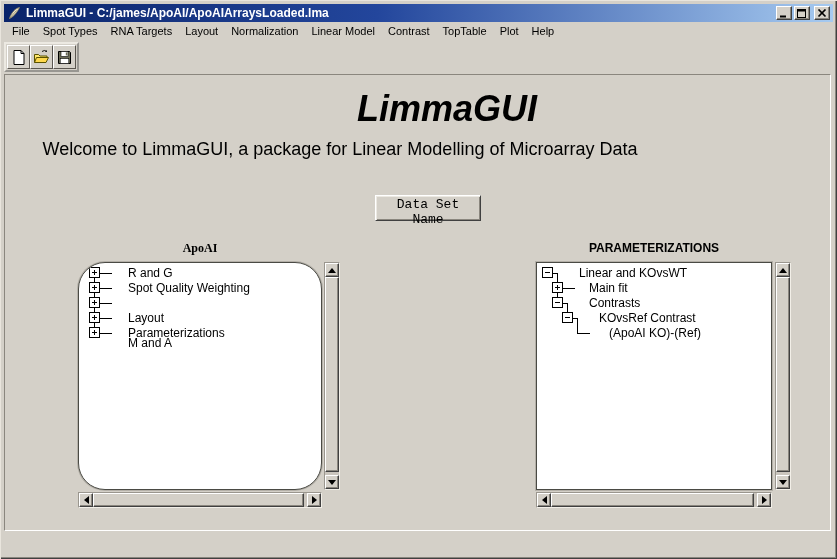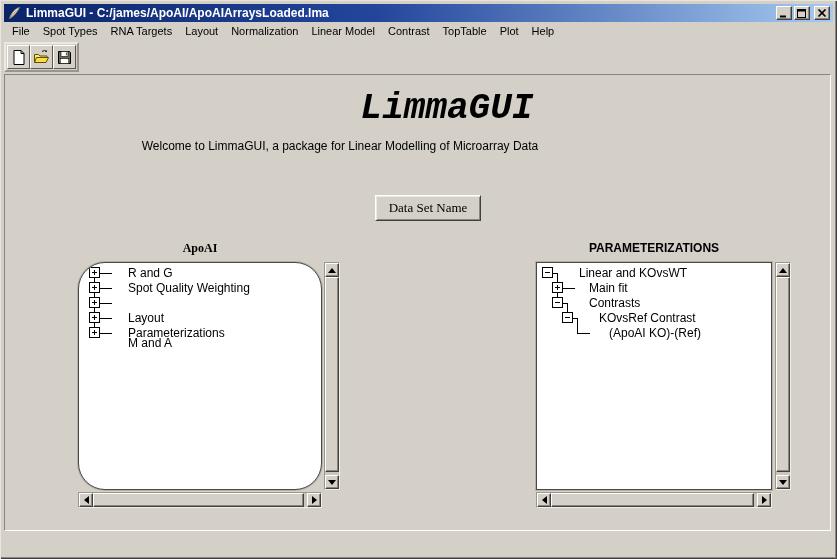--- a/index.html
+++ b/index.html
@@ -44,30 +44,30 @@
   }
   
   .content-frame{
     position:absolute;left:4px;top:74px;width:827px;height:457px;
     border-top:1px solid #8a867e;border-left:1px solid #8a867e;
     border-bottom:1px solid #fff;border-right:1px solid #fff;
   }
   
   .main-title{
     position:absolute;left:447px;top:88px;transform:translateX(-50%);
-    font-family:Liberation Mono, monospace;font-weight:bold;font-style:italic;
+    font-family:Liberation Sans, sans-serif;font-weight:bold;font-style:italic;
     font-size:36px;white-space:nowrap;
   }
   .subtitle{
     position:absolute;left:0;top:139px;width:680px;text-align:center;
-    font-size:12px;white-space:nowrap;
+    font-size:18px;white-space:nowrap;
   }
   .dataset-btn{
     position:absolute;left:375px;top:195px;width:106px;height:26px;
-    background:#d4d0c8;font-family:Liberation Serif, serif;font-size:13px;
+    background:#d4d0c8;font-family:Liberation Mono, monospace;font-size:13px;
     border:1px solid;border-color:#fff #404040 #404040 #fff;
     box-shadow:inset 1px 1px 0 #ece9e2, inset -1px -1px 0 #8a867e;
   }
   
   .tree-header{position:absolute;font-size:12px;font-weight:bold;text-align:center;height:14px;line-height:14px;}
   .tree{
     position:absolute;background:#fff;border:1px solid #4a4a44;
     box-shadow:0 0 0 1px #b4b0a8;overflow:hidden;
   }
   .tline{position:absolute;background:#000;}

